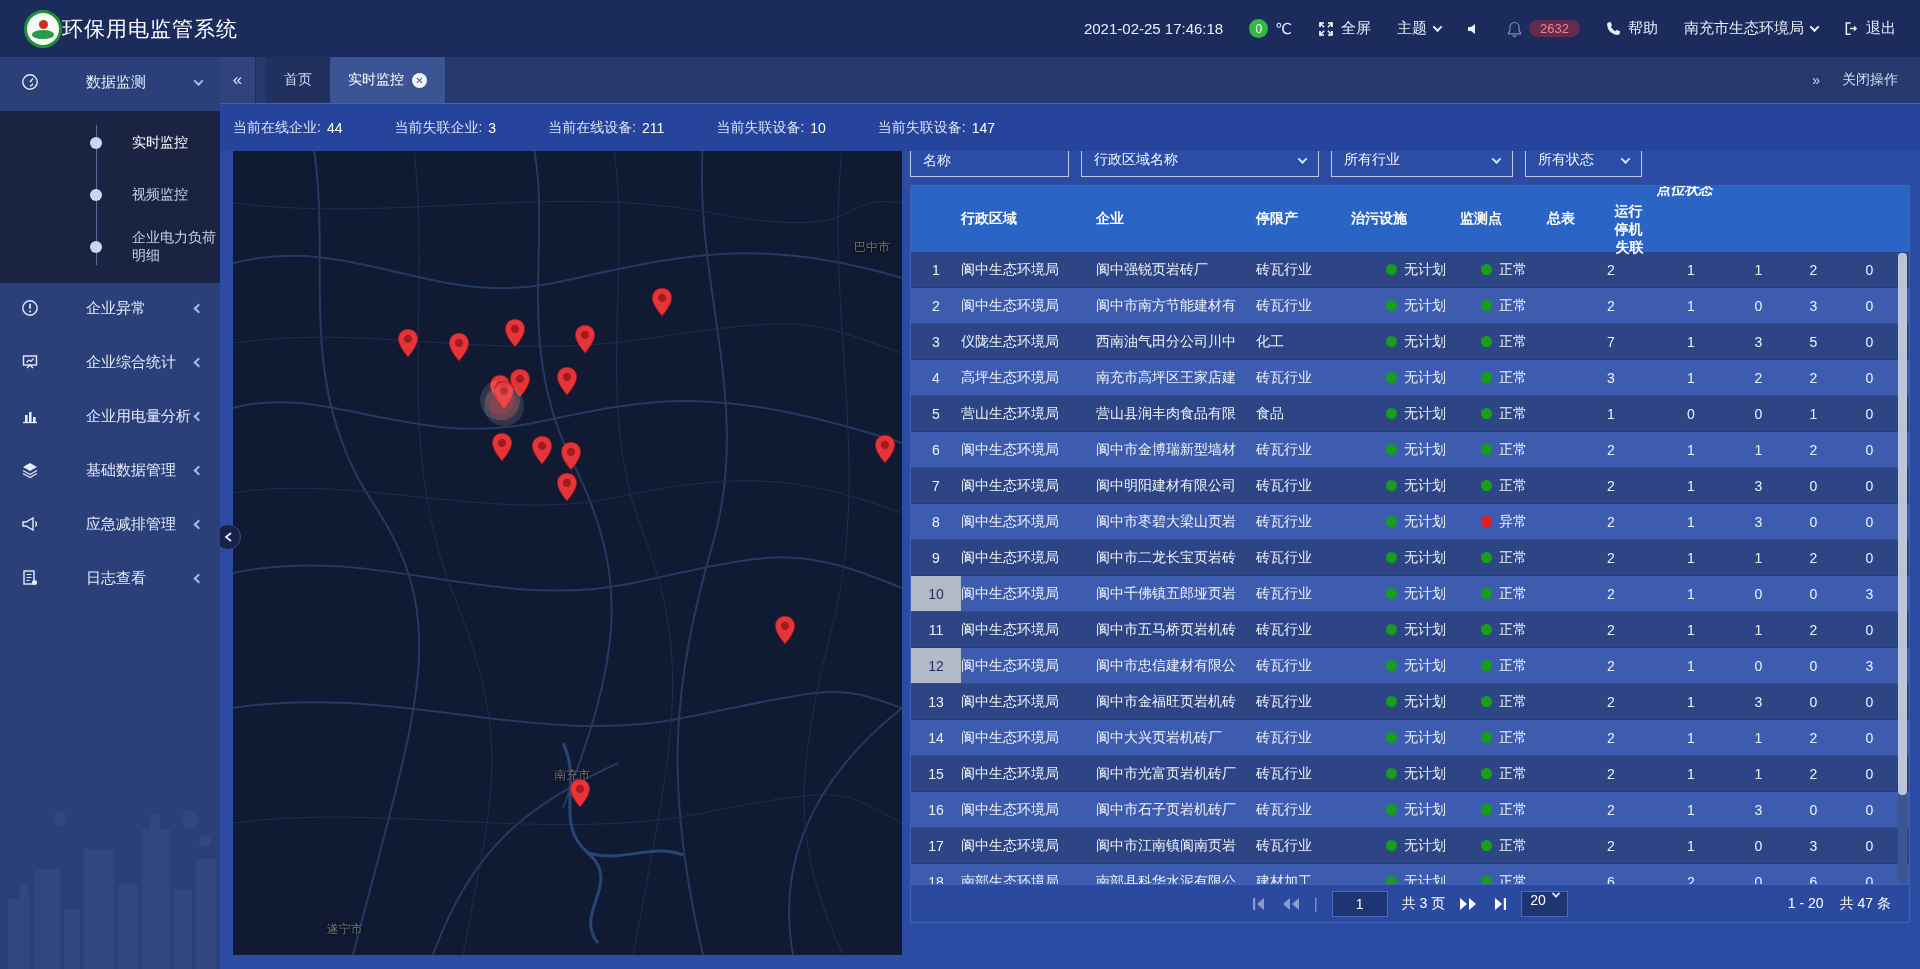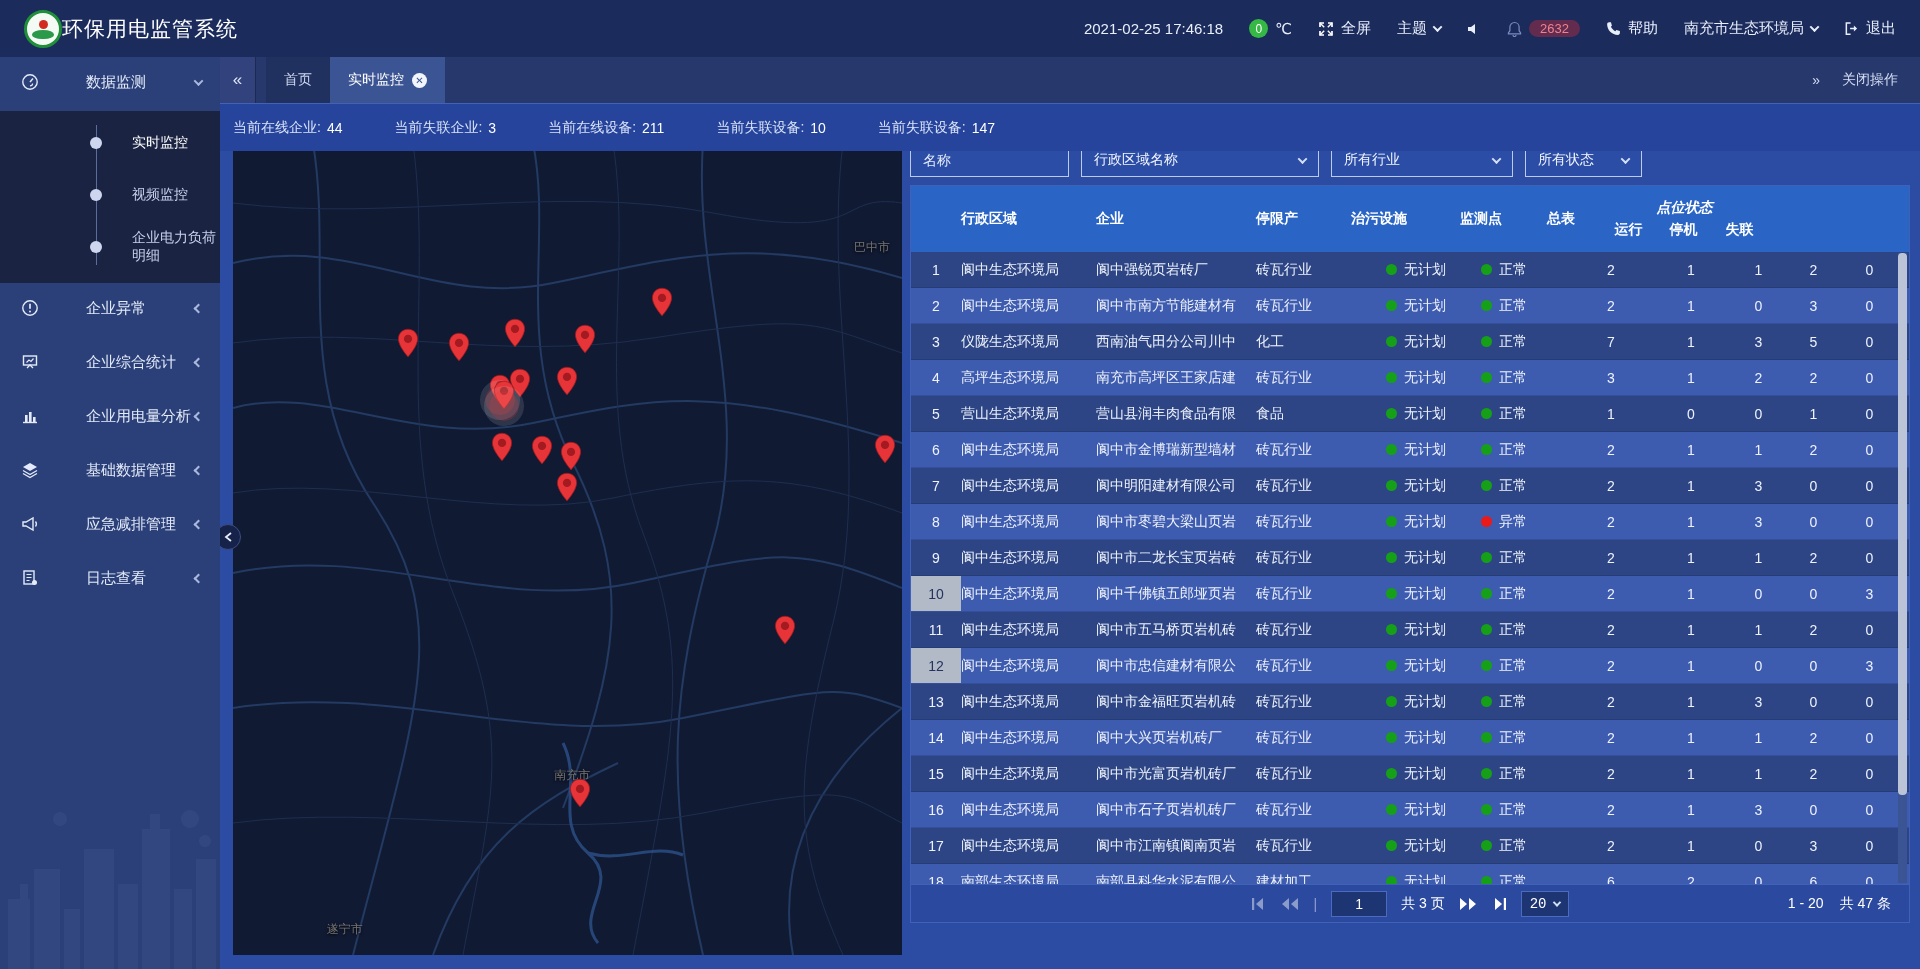--- a/index.html
+++ b/index.html
@@ -97,21 +97,21 @@
   
   .table-wrap { position:relative; height:738px; border:1px solid #3f62b8; background:#2d4585; overflow:hidden; }
   .thead { height:66px; background:#2a65c6; color:#fff; display:flex; font-size:14px; font-weight:bold; }
   .th { display:flex; align-items:center; }
   .c-idx { width:50px; justify-content:center; }
   .c-region { width:135px; } .c-ent { width:160px; } .c-ind { width:130px; }
   .c-limit { width:95px; } .c-fac { width:90px; }
   .c-mon { width:80px; justify-content:center; } .c-meter { width:80px; justify-content:center; }
   .th-group { width:167px; display:flex; flex-direction:column; justify-content:center; }
   .th-group .group-title { text-align:center; font-style:italic; padding-bottom:4px; }
-  .th-group .group-cols { display:flex; }
+  .th-group .group-cols { display:flex;flex-direction:column; }
   .th-group .group-cols span { width:55px; text-align:center; }
   .th-group .group-cols span:last-child { width:57px; }
   .tbody { height:634px; overflow:hidden; }
   .trow { height:36px; display:flex; align-items:center; font-size:14px; color:#eef2fc;
     background:#2d4585; border-bottom:1px solid #263c74; cursor:pointer; }
   .trow:nth-child(even) { background:#3e5caf; border-bottom:1px solid #34509c; }
   .td { display:flex; align-items:center; height:100%; }
   .td.c-run,.td.c-stop { width:55px; justify-content:center; }
   .td.c-lost { width:57px; justify-content:center; }
   .td.c-idx.sel { background:#b2bac7; color:#24345f; }
@@ -123,22 +123,22 @@
 
   
   .pagination { position:absolute; left:0; right:0; bottom:0; height:38px; background:#2b4a9f;
     border-top:1px solid #3f62b8; display:flex; align-items:center; color:#fff; font-size:14px; }
   .pg-controls { margin:0 auto; display:flex; align-items:center; gap:14px; }
   .pg-ico { display:flex; align-items:center; cursor:pointer; }
   .pg-ico.dim svg { opacity:.45; }
   .pg-divider { color:#8fa0cf; }
   .pg-input { width:56px; height:26px; background:#1d3573; border:1px solid #4a6bc0; color:#fff;
     display:flex; align-items:center; justify-content:center; cursor:text; }
-  .pg-size { height:26px; background:#1d3573; border:1px solid #4a6bc0; display:flex; align-items:center;
-    padding:0 8px; gap:7px; cursor:pointer;font-family:Liberation Mono, monospace; }
+  .pg-size { height:26px; background:#1d3573; border:1px solid #4a6bc0; display:flex; 
+    padding:0 8px; gap:7px; cursor:pointer; }
   .pg-size .chv { width:6px; height:6px; color:#d5def5; }
   .pg-info { position:absolute; right:18px; display:flex; gap:16px; }
 
   svg { display:block; }
 </style>
 </head>
 <body>
 
 <div class="app">
 

